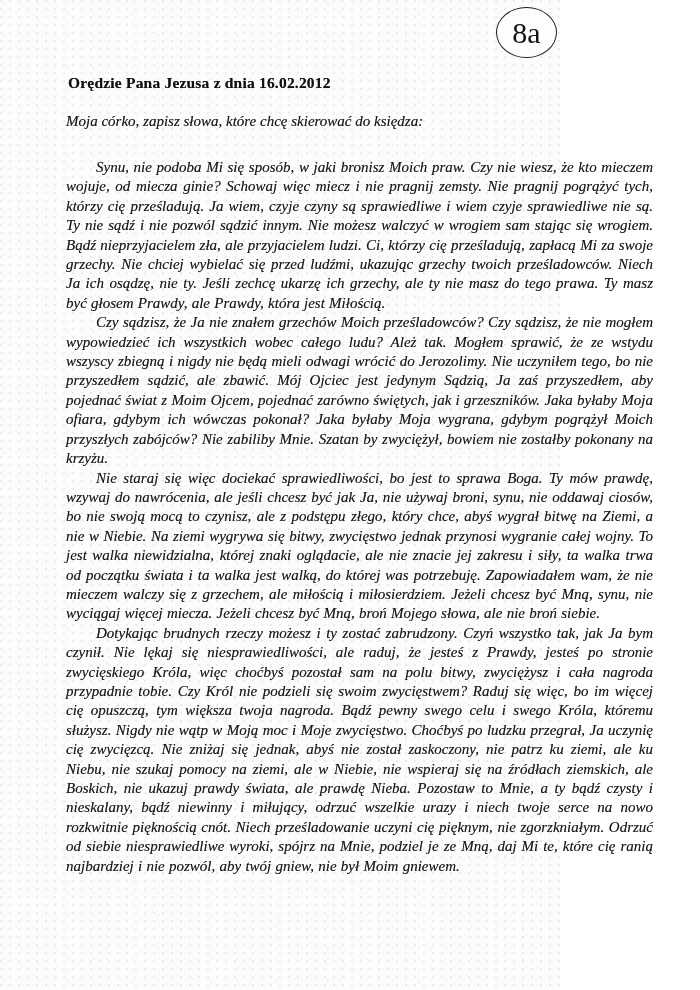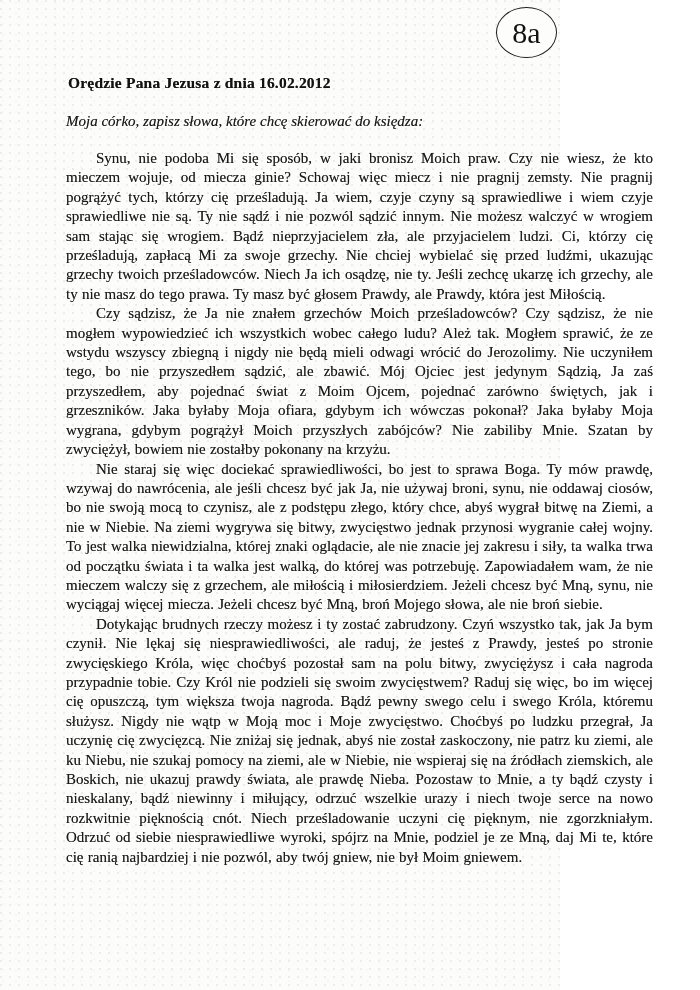--- a/index.html
+++ b/index.html
@@ -52,24 +52,25 @@
     font-weight: bold;
     font-style: normal;
     letter-spacing: 0.2px;
     margin: 0 0 21px 2px;
     color: #121212;
     text-shadow: 0 0 .4px rgba(0,0,0,.6);
   }
   .salutation {
     font-style: italic;
     font-size: 15px;
-    margin: 0 0 19px 0;
+    margin: 0 0 28px 0;
     text-shadow: 0 0 .35px rgba(0,0,0,.5);
   }
   .para {
+    font-style: italic;
     font-size: 15px;
     line-height: 19.4px;
     text-align: justify;
     text-indent: 30px;
     margin: 0;
     word-spacing: 0.5px;
     text-shadow: 0 0 .35px rgba(0,0,0,.5);
   }
 </style>
 </head>

